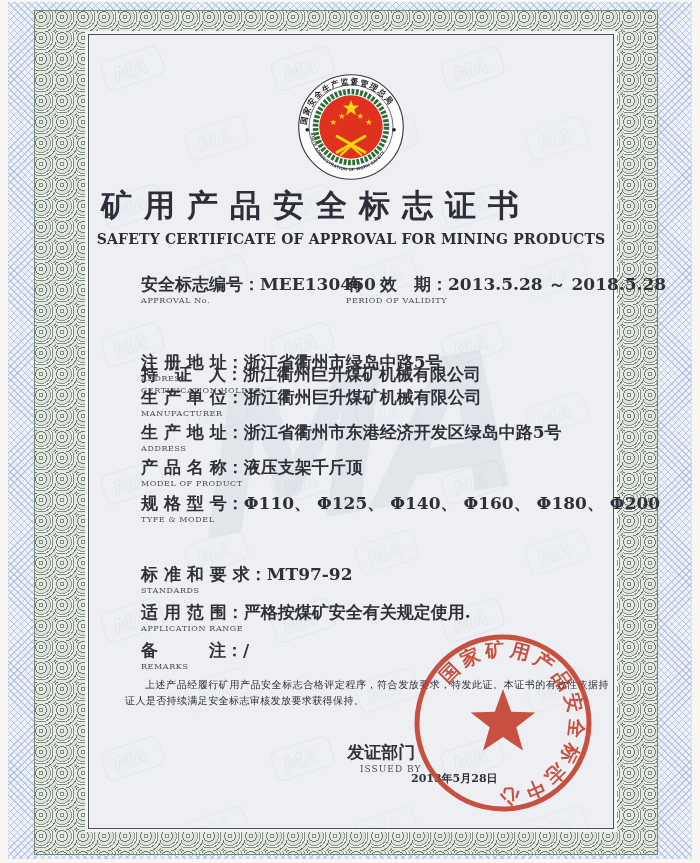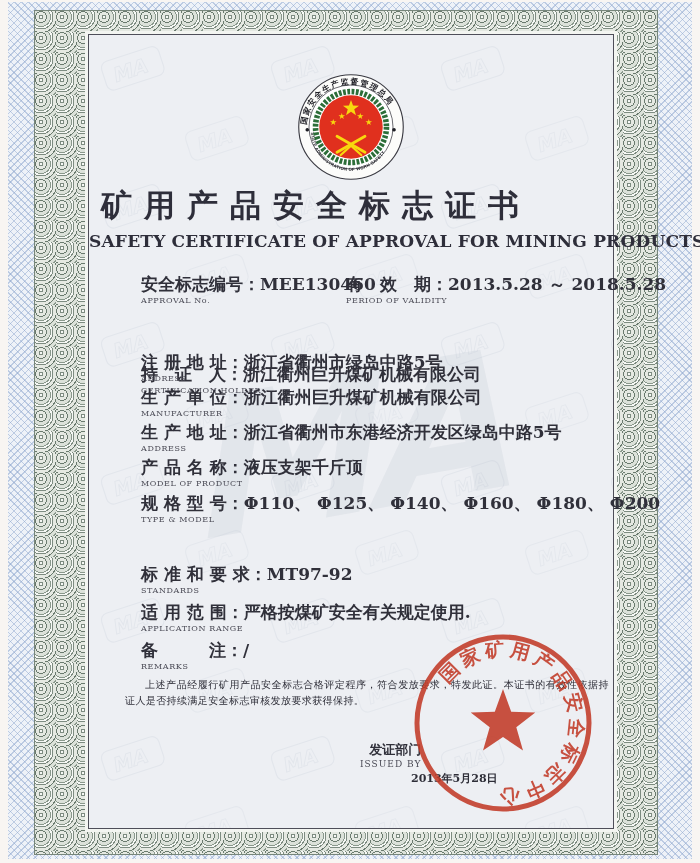--- a/index.html
+++ b/index.html
@@ -49,37 +49,37 @@
   
   .emblem{position:absolute;left:206px;top:36px;width:112px;height:112px;z-index:1;}
   
   .title{
     position:absolute;left:0;right:0;top:150px;text-align:left;z-index:1;
     font-size:31px;font-weight:bold;letter-spacing:12px;color:#2e2e3a;
     text-indent:12px;white-space:nowrap;
   }
   .subtitle{
     position:absolute;left:0;right:0;top:196px;text-align:center;z-index:1;
-    font-size:17px;font-weight:bold;letter-spacing:.2px;color:#2e2e3a;
+    font-size:14px;font-weight:bold;letter-spacing:.2px;color:#2e2e3a;
     white-space:nowrap;
   }
   
   .field{position:absolute;left:52px;z-index:1;}
   .cn{font-size:17px;font-weight:600;color:#30303a;white-space:nowrap;}
   .cn .val{font-weight:600;}
   .en{font-size:8px;letter-spacing:.6px;color:#4a4a55;margin-top:0px;white-space:nowrap;}
   
   .statement{
     position:absolute;left:36px;top:642px;width:484px;z-index:1;
     font-size:10px;font-weight:400;line-height:1.55;letter-spacing:.4px;
     text-indent:2em;color:#2e2e38;text-align:justify;
   }
   
   .issuer{position:absolute;left:252px;top:706px;text-align:center;z-index:1;}
-  .issuer .cn{font-size:13px;text-align:right;}
+  .issuer .cn{font-size:17px;}
   .issuer .en{font-size:9px;letter-spacing:1px;margin-left:19px;}
   .issue-date{
     position:absolute;left:322px;top:736px;z-index:1;
     font-size:11px;font-weight:600;white-space:nowrap;color:#2e2e38;
   }
   
   .seal{position:absolute;left:319px;top:593px;width:190px;height:190px;z-index:3;opacity:.88;}
 </style>
 </head>
 <body>

